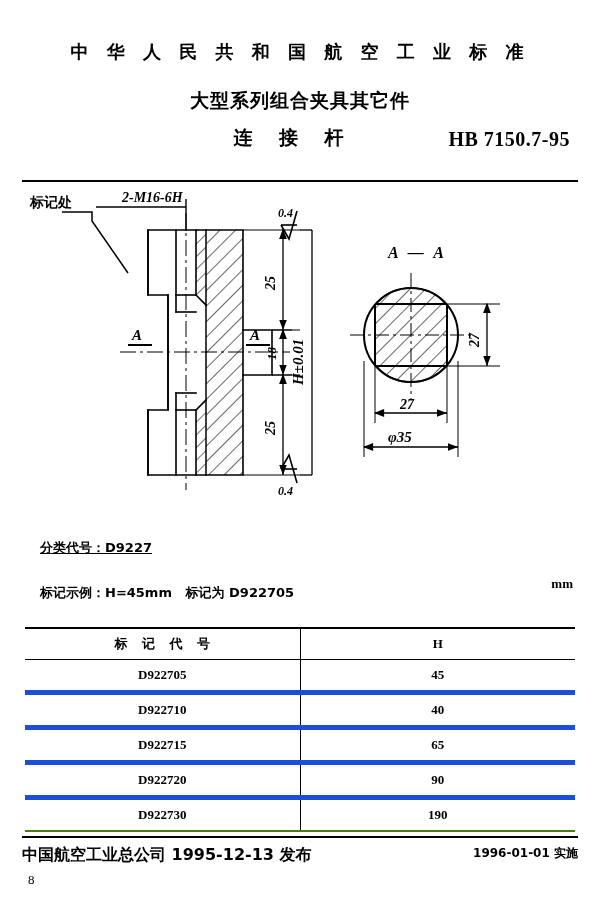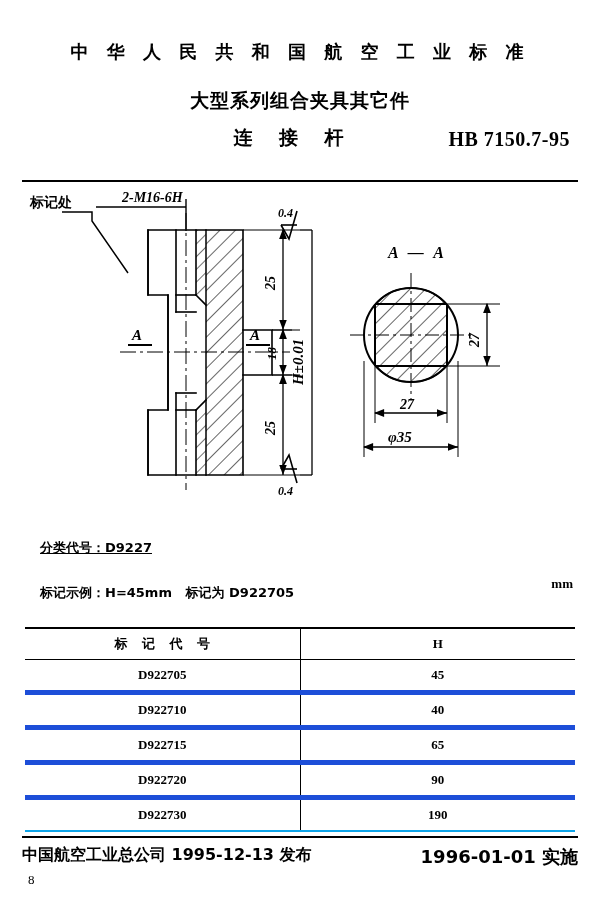--- a/index.html
+++ b/index.html
@@ -80,35 +80,35 @@
     border-top:2px solid #000;
     border-bottom:1px solid #000000;
     font-family:"DejaVu Sans",sans-serif;
     letter-spacing:5px;text-indent:5px;
   }
   table.spec-table th.col-h{
     font-family:"Liberation Serif",serif;
     letter-spacing:0;text-indent:0;
   }
   table.spec-table .divider{border-left:1px solid #000;}
-  table.spec-table tbody tr:last-child td{border-bottom:2px solid #0ea5e9;}
+  table.spec-table tbody tr:last-child td{border-bottom:2px solid #4d7c0f;}
 
   
   .rule-bot{
     position:absolute;left:22px;top:836px;width:556px;height:0;
     border-top:2px solid #000;
   }
   .foot-left{
     position:absolute;left:22px;top:845px;
     font-size:16px;font-weight:bold;
     font-family:"DejaVu Sans",sans-serif;
   }
   .foot-right{
     position:absolute;right:22px;top:845px;
-    font-size:18px;font-weight:bold;
+    font-size:12px;font-weight:bold;
     font-family:"DejaVu Sans",sans-serif;
   }
   .pageno{
     position:absolute;left:28px;top:872px;
     font-size:13px;
     font-family:"Liberation Serif",serif;
   }
 </style>
 </head>
 <body>

